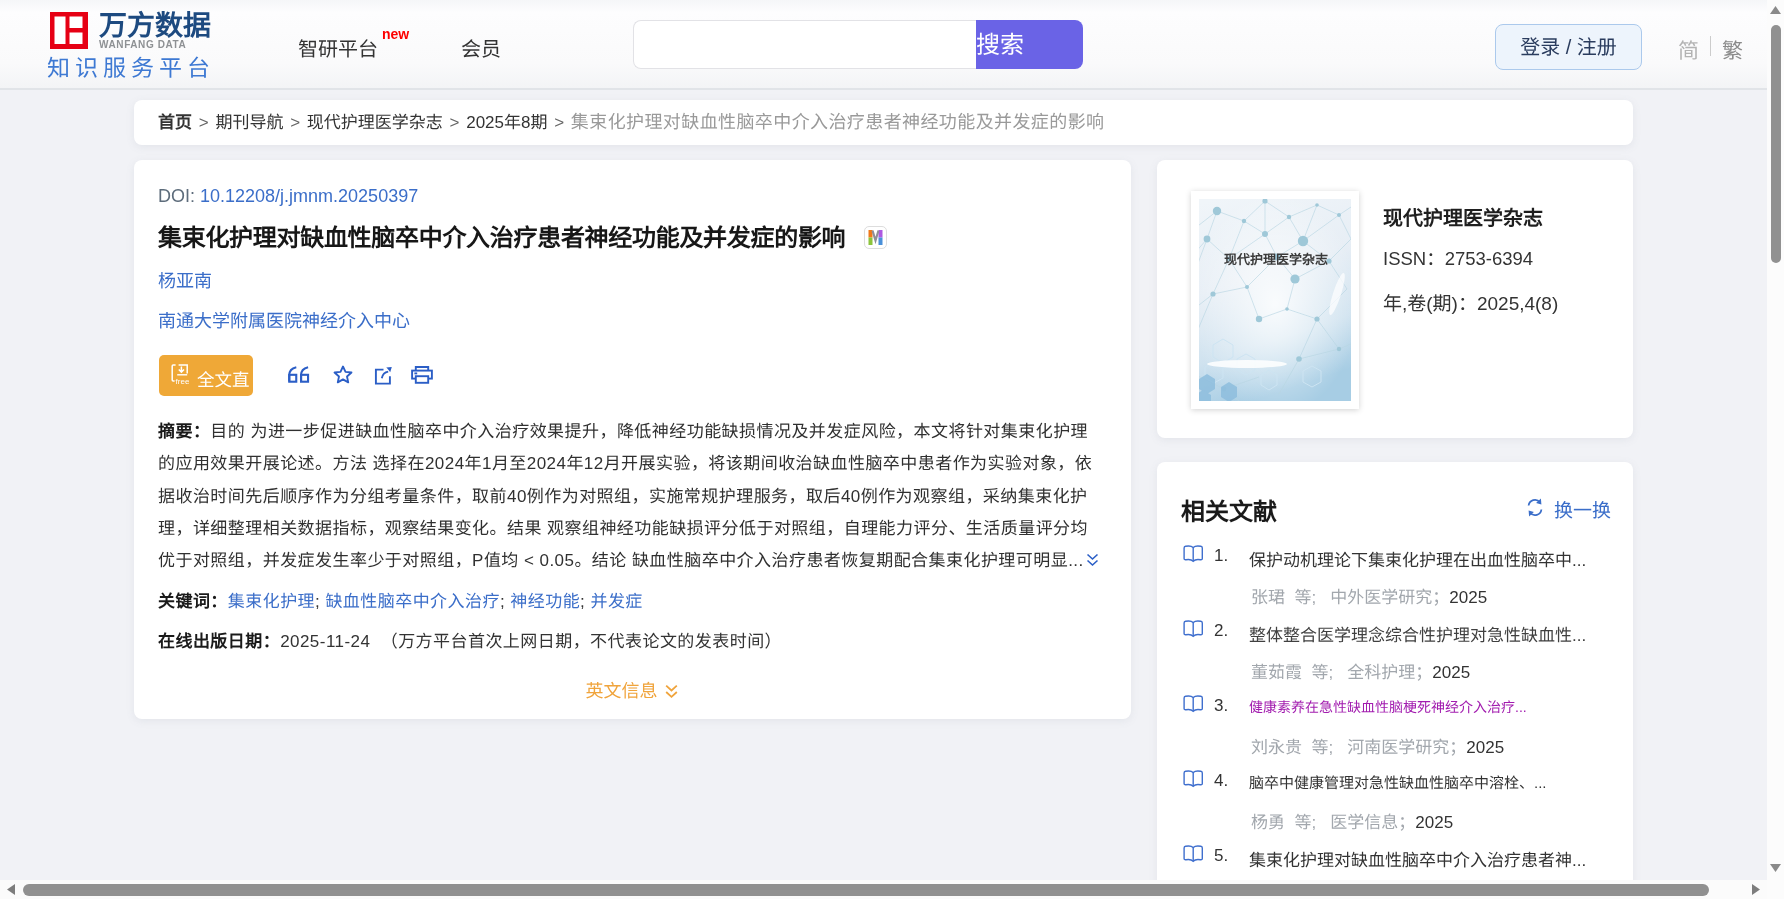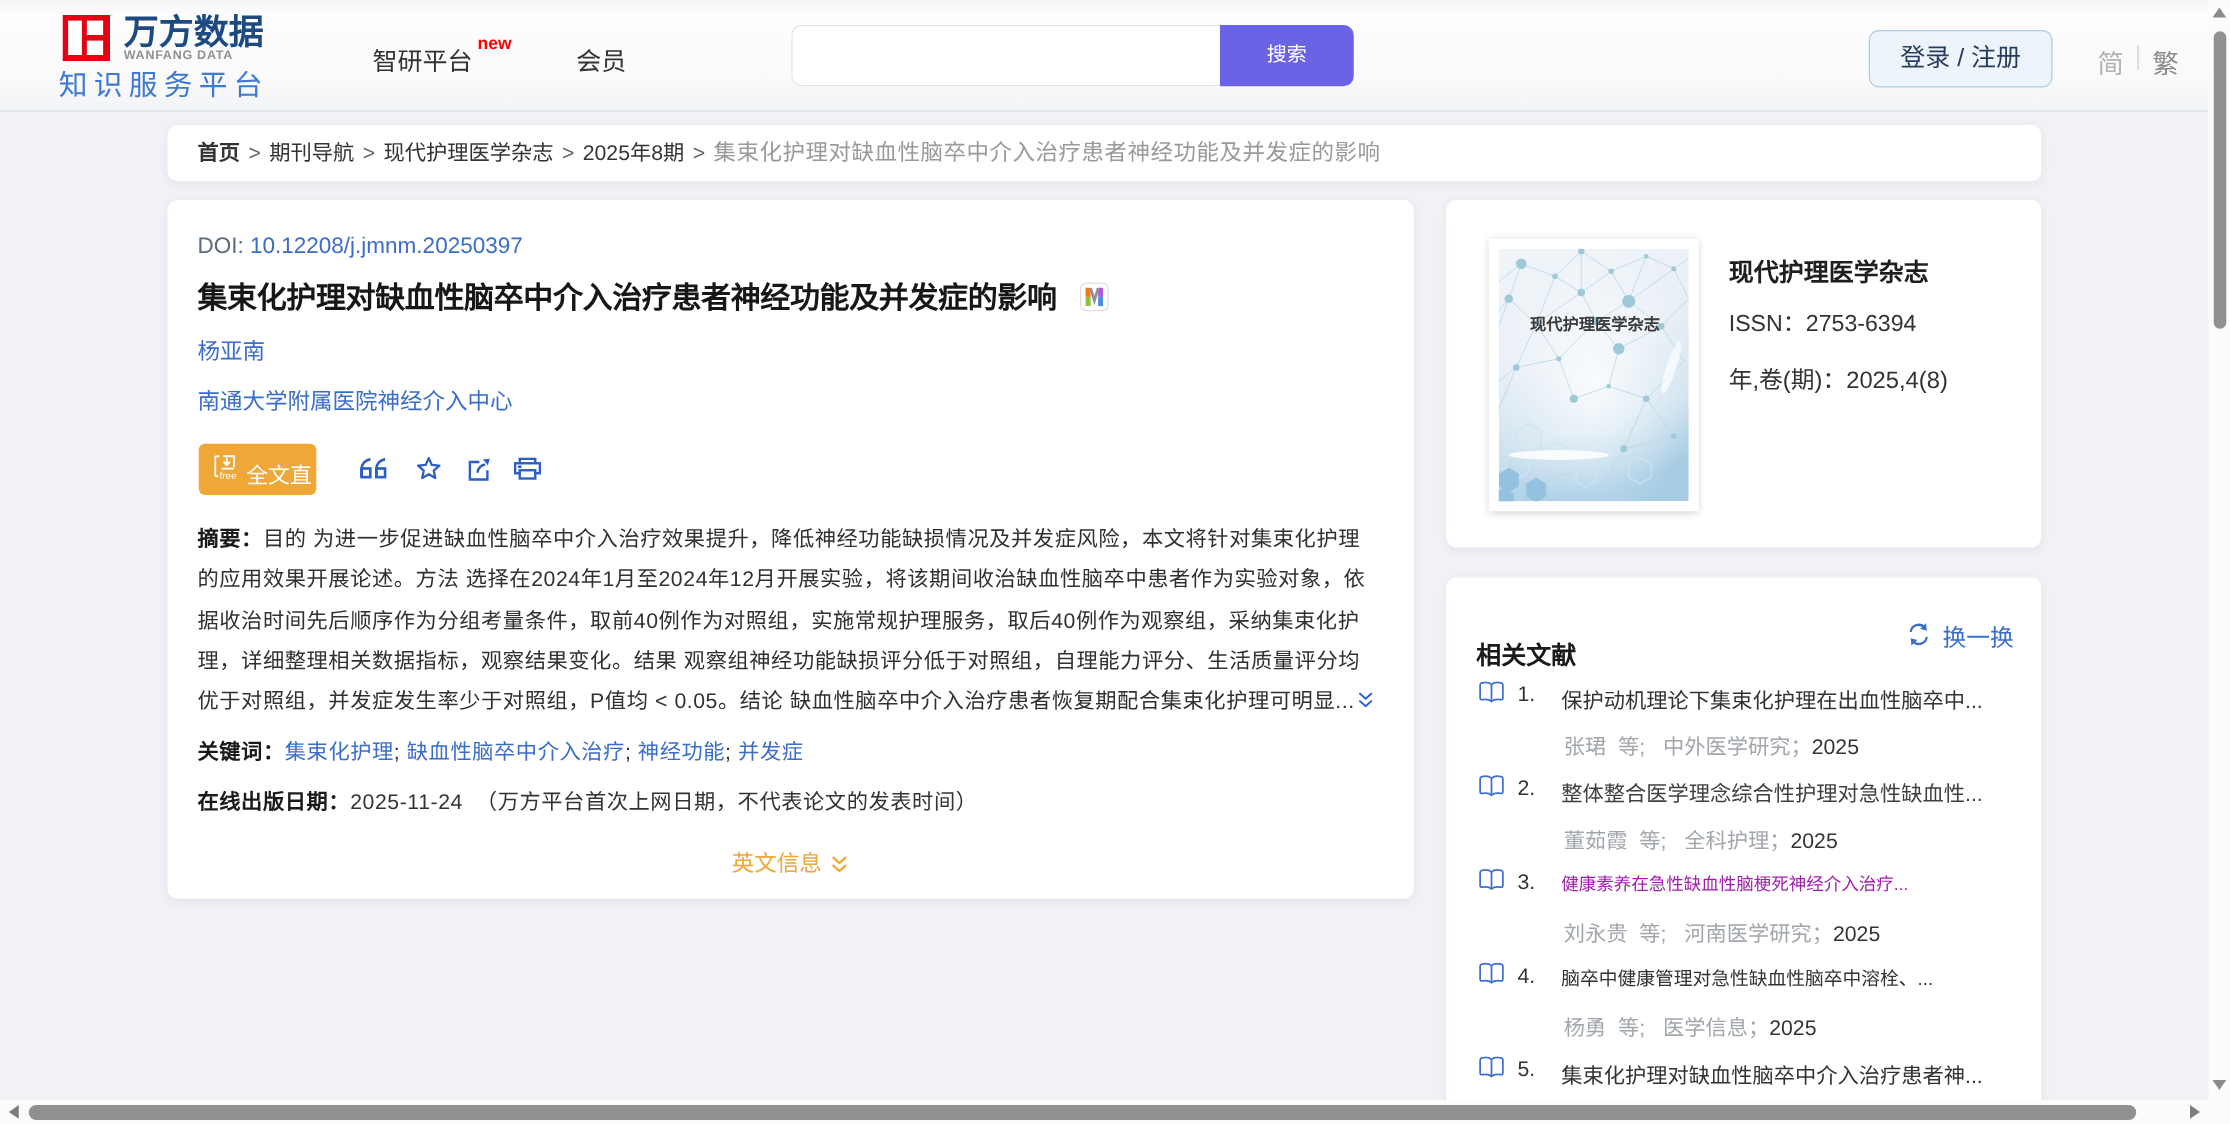--- a/index.html
+++ b/index.html
@@ -25,21 +25,21 @@
   </svg>
   <div class="abs" style="left:99px;top:10px;font-size:28px;line-height:32px;font-weight:bold;color:#1d4a80;">万方数据</div>
   <div class="abs" style="left:99px;top:40px;font-size:10px;line-height:10px;font-weight:bold;color:#8e9194;letter-spacing:0.6px;">WANFANG DATA</div>
   <div class="abs" style="left:47px;top:53px;font-size:23px;line-height:30px;color:#3e79d3;letter-spacing:5px;">知识服务平台</div>
 
   <div class="abs" style="left:298px;top:33px;font-size:20px;color:#333;">智研平台</div>
   <div class="abs" style="left:382px;top:26px;font-size:14px;font-weight:bold;color:#fd0000;">new</div>
   <div class="abs" style="left:461px;top:33px;font-size:20px;color:#333;">会员</div>
 
   <div class="abs" style="left:633px;top:20px;width:343px;height:49px;background:#fff;border:1px solid #e2e2e6;border-right:none;border-radius:8px 0 0 8px;"></div>
-  <div class="abs" style="left:976px;top:20px;width:107px;height:49px;background:#6a63e6;border-radius:0 8px 8px 0;color:#fff;font-size:16px;text-align:center;line-height:49px;">搜索</div>
+  <div class="abs" style="left:976px;top:20px;width:107px;height:49px;background:#6a63e6;border-radius:0 8px 8px 0;color:#fff;font-size:24px;text-align:left;line-height:49px;">搜索</div>
 
   <div class="abs" style="left:1495px;top:24px;width:147px;height:46px;background:#edf4fc;border:1px solid #abc9ec;border-radius:8px;color:#2a3c5e;font-size:20px;text-align:center;line-height:44px;">登录 / 注册</div>
   <div class="abs" style="left:1678px;top:34px;font-size:21px;color:#b3b3b3;">简</div>
   <div class="abs" style="left:1710px;top:36px;width:1px;height:20px;background:#ccc;"></div>
   <div class="abs" style="left:1722px;top:34px;font-size:21px;color:#8b8b8b;">繁</div>
 </div>
 
 <div id="content">
 
   <div class="card" style="left:134px;top:10px;width:1499px;height:45px;padding-left:38px;">
@@ -184,21 +184,21 @@
         <ellipse cx="138" cy="95" rx="4" ry="22" fill="#ffffff" opacity="0.7" transform="rotate(18 138 95)"></ellipse>
         <text x="77" y="65" font-size="13" font-weight="bold" fill="#3a3a3a" text-anchor="middle" font-family="Liberation Sans">现代护理医学杂志</text>
       </svg>
     </div>
     <div class="abs" style="left:226px;top:42px;font-size:20px;font-weight:bold;color:#1f1f1f;">现代护理医学杂志</div>
     <div class="abs" style="left:226px;top:84px;font-size:18.5px;color:#333;">ISSN：2753-6394</div>
     <div class="abs" style="left:226px;top:128px;font-size:19px;color:#333;">年,卷(期)：2025,4(8)</div>
   </div>
 
   <div class="card" style="left:1157px;top:372px;width:476px;height:540px;">
-    <div class="abs" style="left:24px;top:30px;font-size:20px;font-weight:bold;color:#1a1a1a;margin-top:16px;">相关文献</div>
+    <div class="abs" style="left:24px;top:30px;font-size:24px;font-weight:bold;color:#1a1a1a;">相关文献</div>
     <svg class="abs" style="left:369px;top:36px;" width="18" height="19" viewBox="0 0 18 19">
       <path d="M2.6 7.5 A6.4 6.4 0 0 1 13.9 4.2" fill="none" stroke="#3b6ec9" stroke-width="1.8"></path>
       <path d="M15.4 11.5 A6.4 6.4 0 0 1 4.1 14.8" fill="none" stroke="#3b6ec9" stroke-width="1.8"></path>
       <path d="M14.9 0.6 L15.4 6.5 L10.1 5.0 Z" fill="#3b6ec9"></path>
       <path d="M3.1 18.4 L2.6 12.5 L7.9 14.0 Z" fill="#3b6ec9"></path>
     </svg>
     <div class="abs" style="left:397px;top:33px;font-size:19px;color:#3b6ec9;">换一换</div>
   </div>
 
   <div id="relitems">

